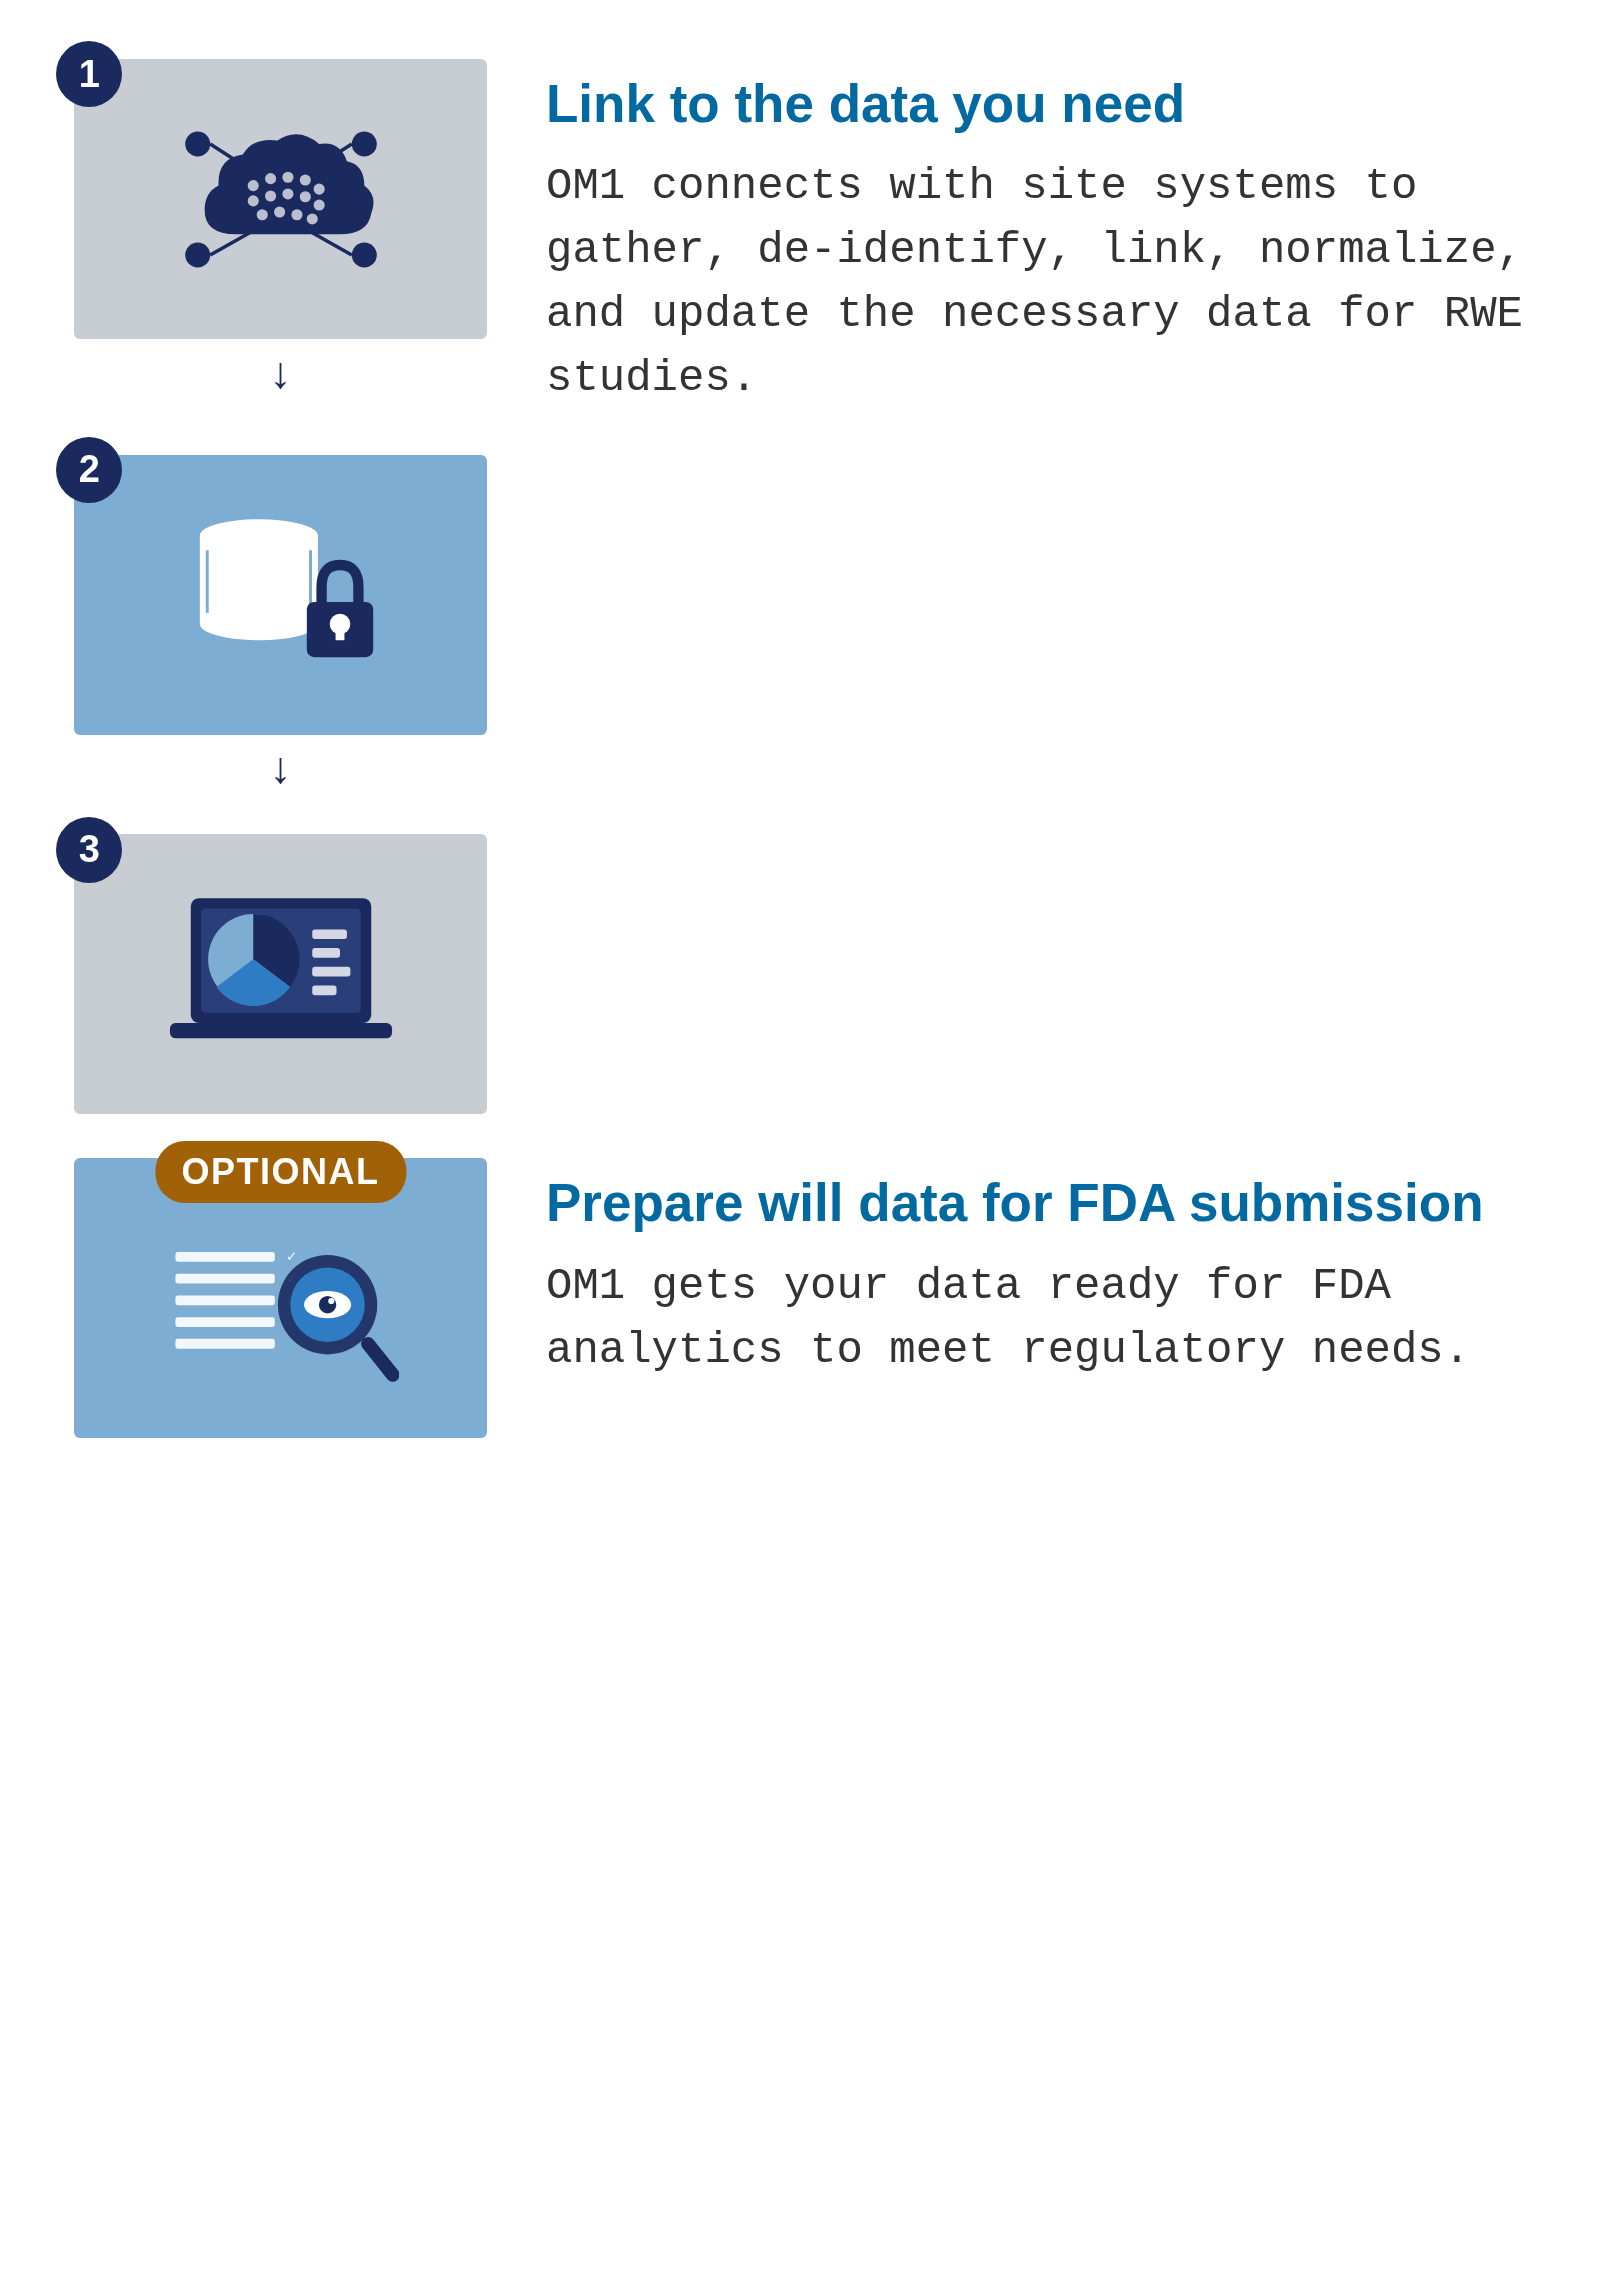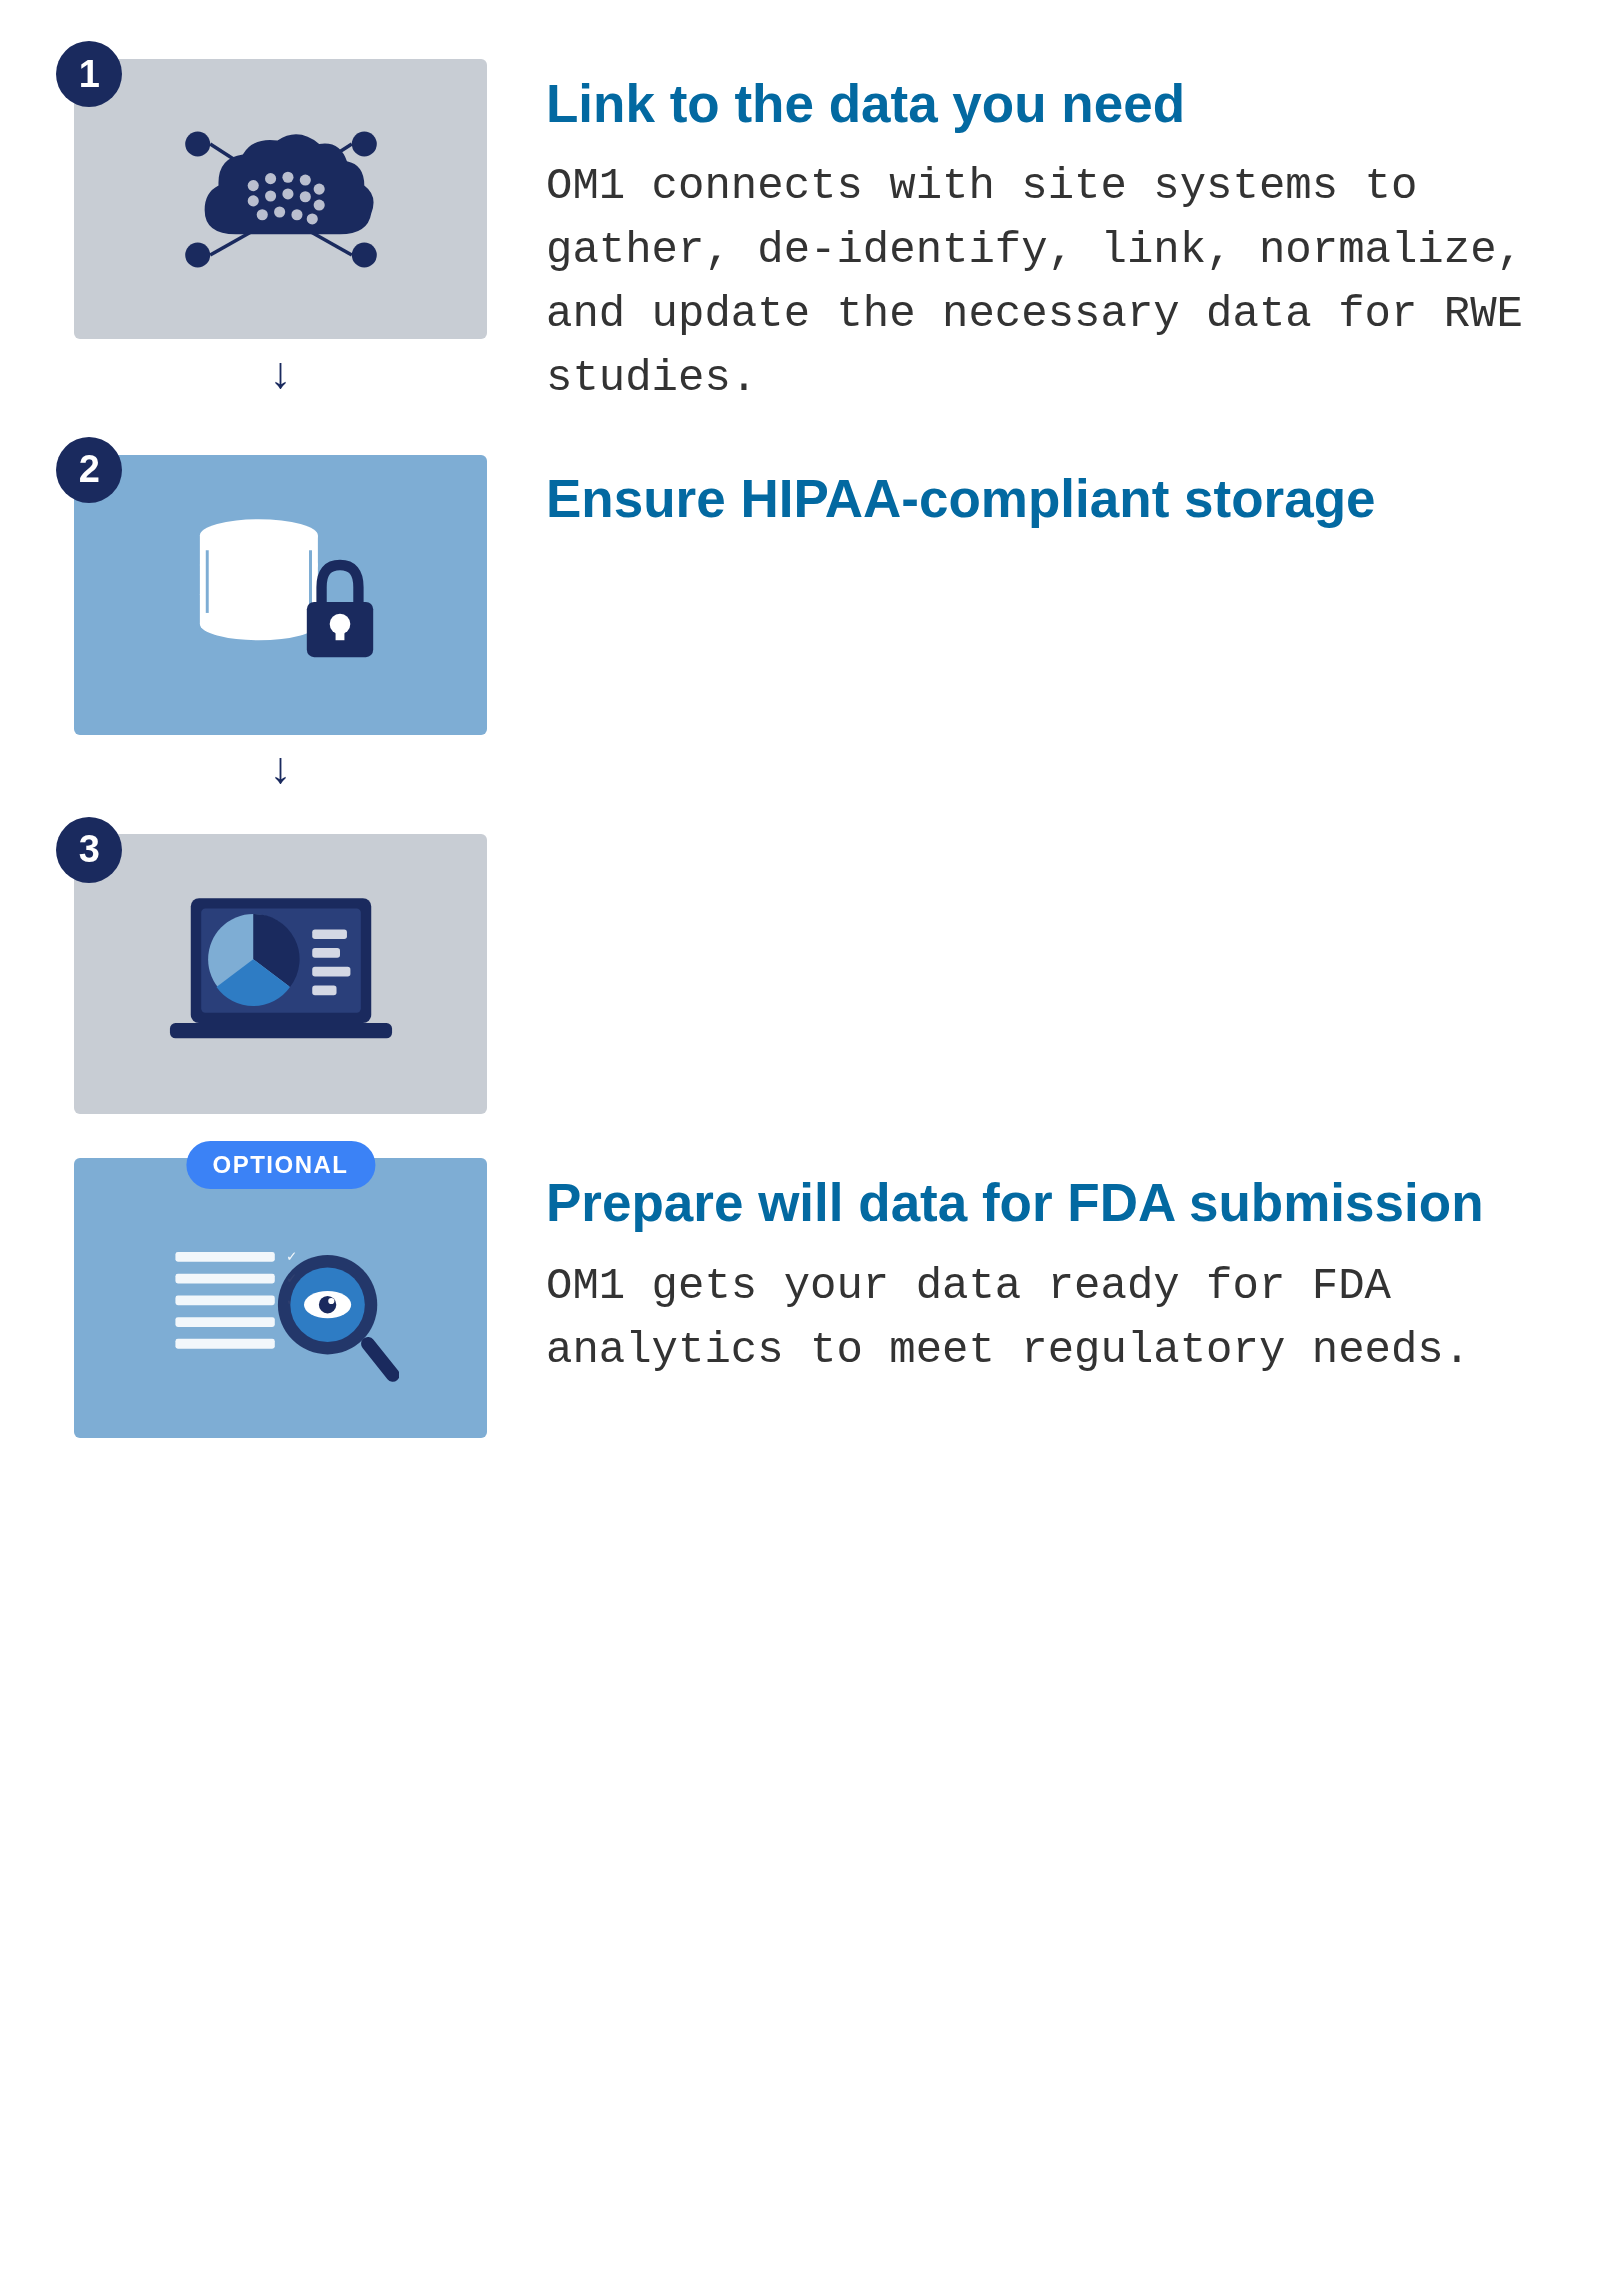--- a/index.html
+++ b/index.html
@@ -66,23 +66,23 @@
       align-items: center;
       justify-content: center;
       z-index: 2;
     }
 
     .optional-badge {
       position: absolute;
       top: -17.7px;
       left: 50%;
       transform: translateX(-50%);
-      background-color: #3b82f6;
+      background-color: #a16207;
       color: white;
-      font-size: 24px;
+      font-size: 36px;
       font-weight: bold;
       padding: 10.3px 26.6px;
       border-radius: 29.5px;
       letter-spacing: 1.5px;
       white-space: nowrap;
     }
 
     .arrow-down {
       margin-top: 11.8px;
       font-size: 44px;
@@ -184,21 +184,20 @@
 
           <rect x="195" y="150" width="90" height="75" rx="10" fill="#1a2a5e"></rect>
           <path d="M215,150 L215,130 Q215,100 240,100 Q265,100 265,130 L265,150" fill="none" stroke="#1a2a5e" stroke-width="14"></path>
           <circle cx="240" cy="180" r="14" fill="white"></circle>
           <rect x="234" y="182" width="12" height="20" fill="white"></rect>
         </svg>
       </div>
       <div class="arrow-down">↓</div>
     </div>
     <div class="step-right">
-      <div class="step-title">Ensure HIPAA-compliant storage</div>
     </div>
   </div>
 
   <div class="step-row">
     <div class="step-left">
       <div class="step-icon-box gray-bg">
         <span class="step-number">3</span>
 
         <svg viewBox="0 0 340 280" class="icon-svg">
 

